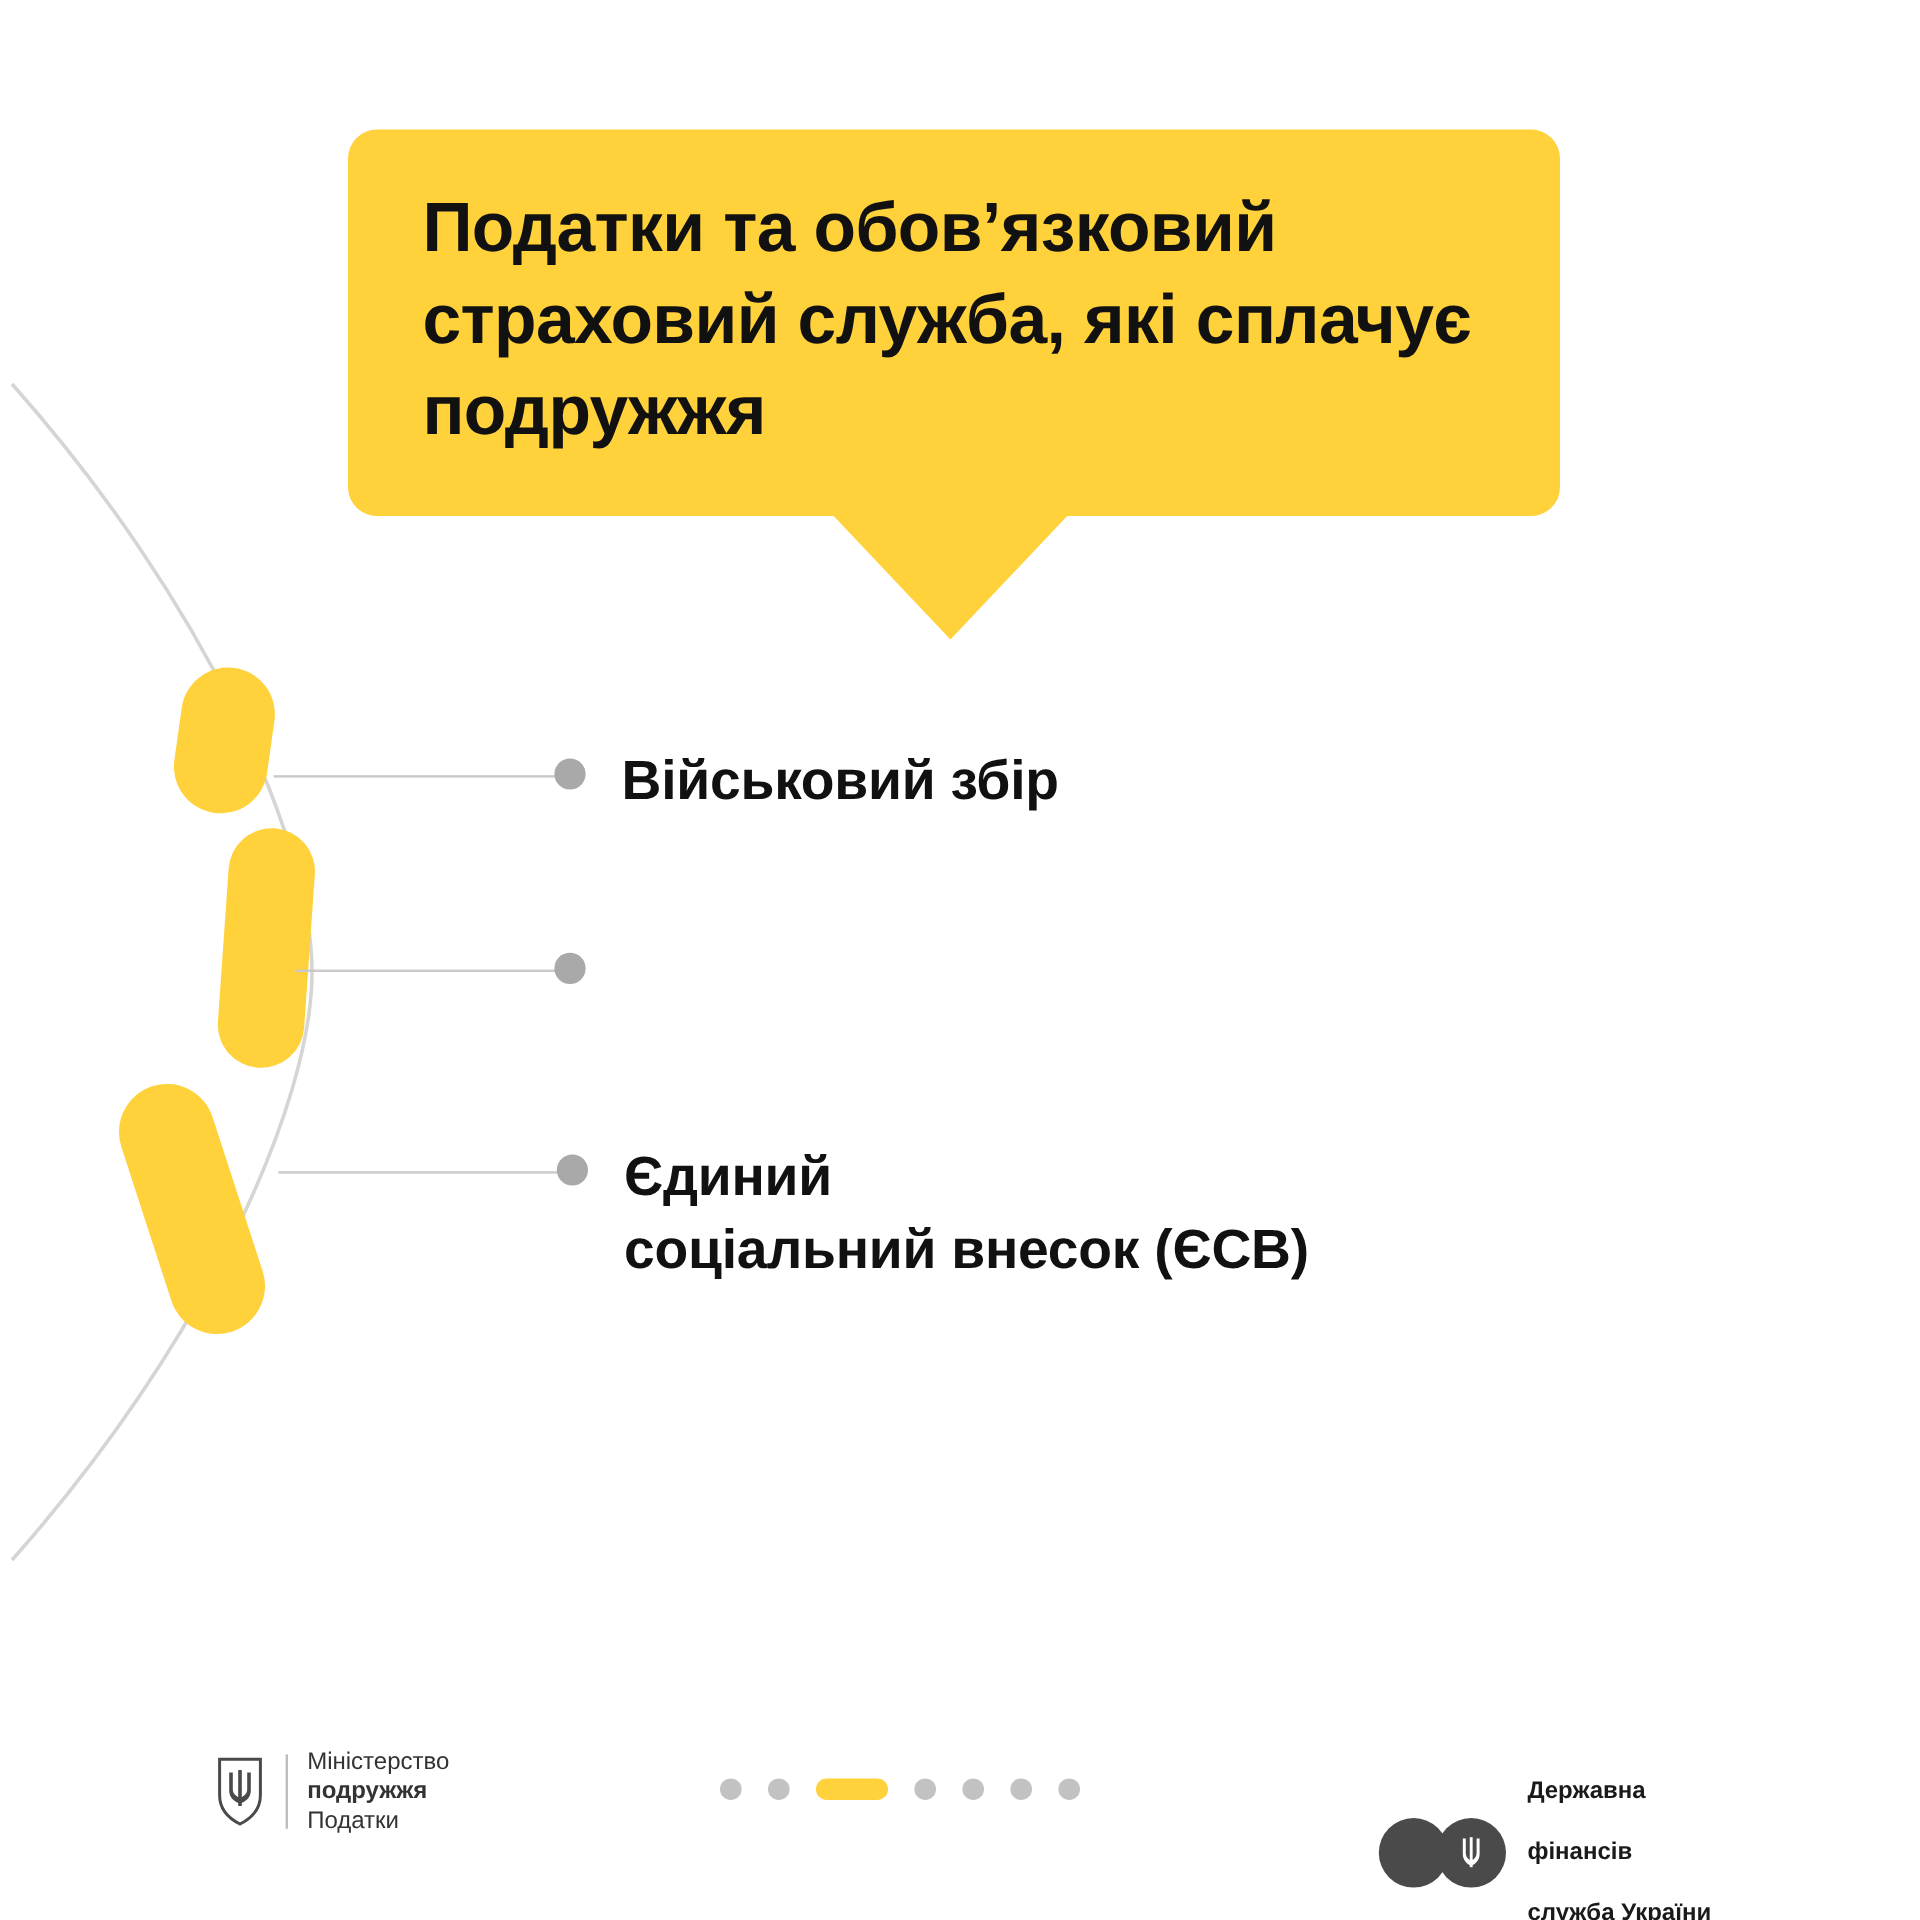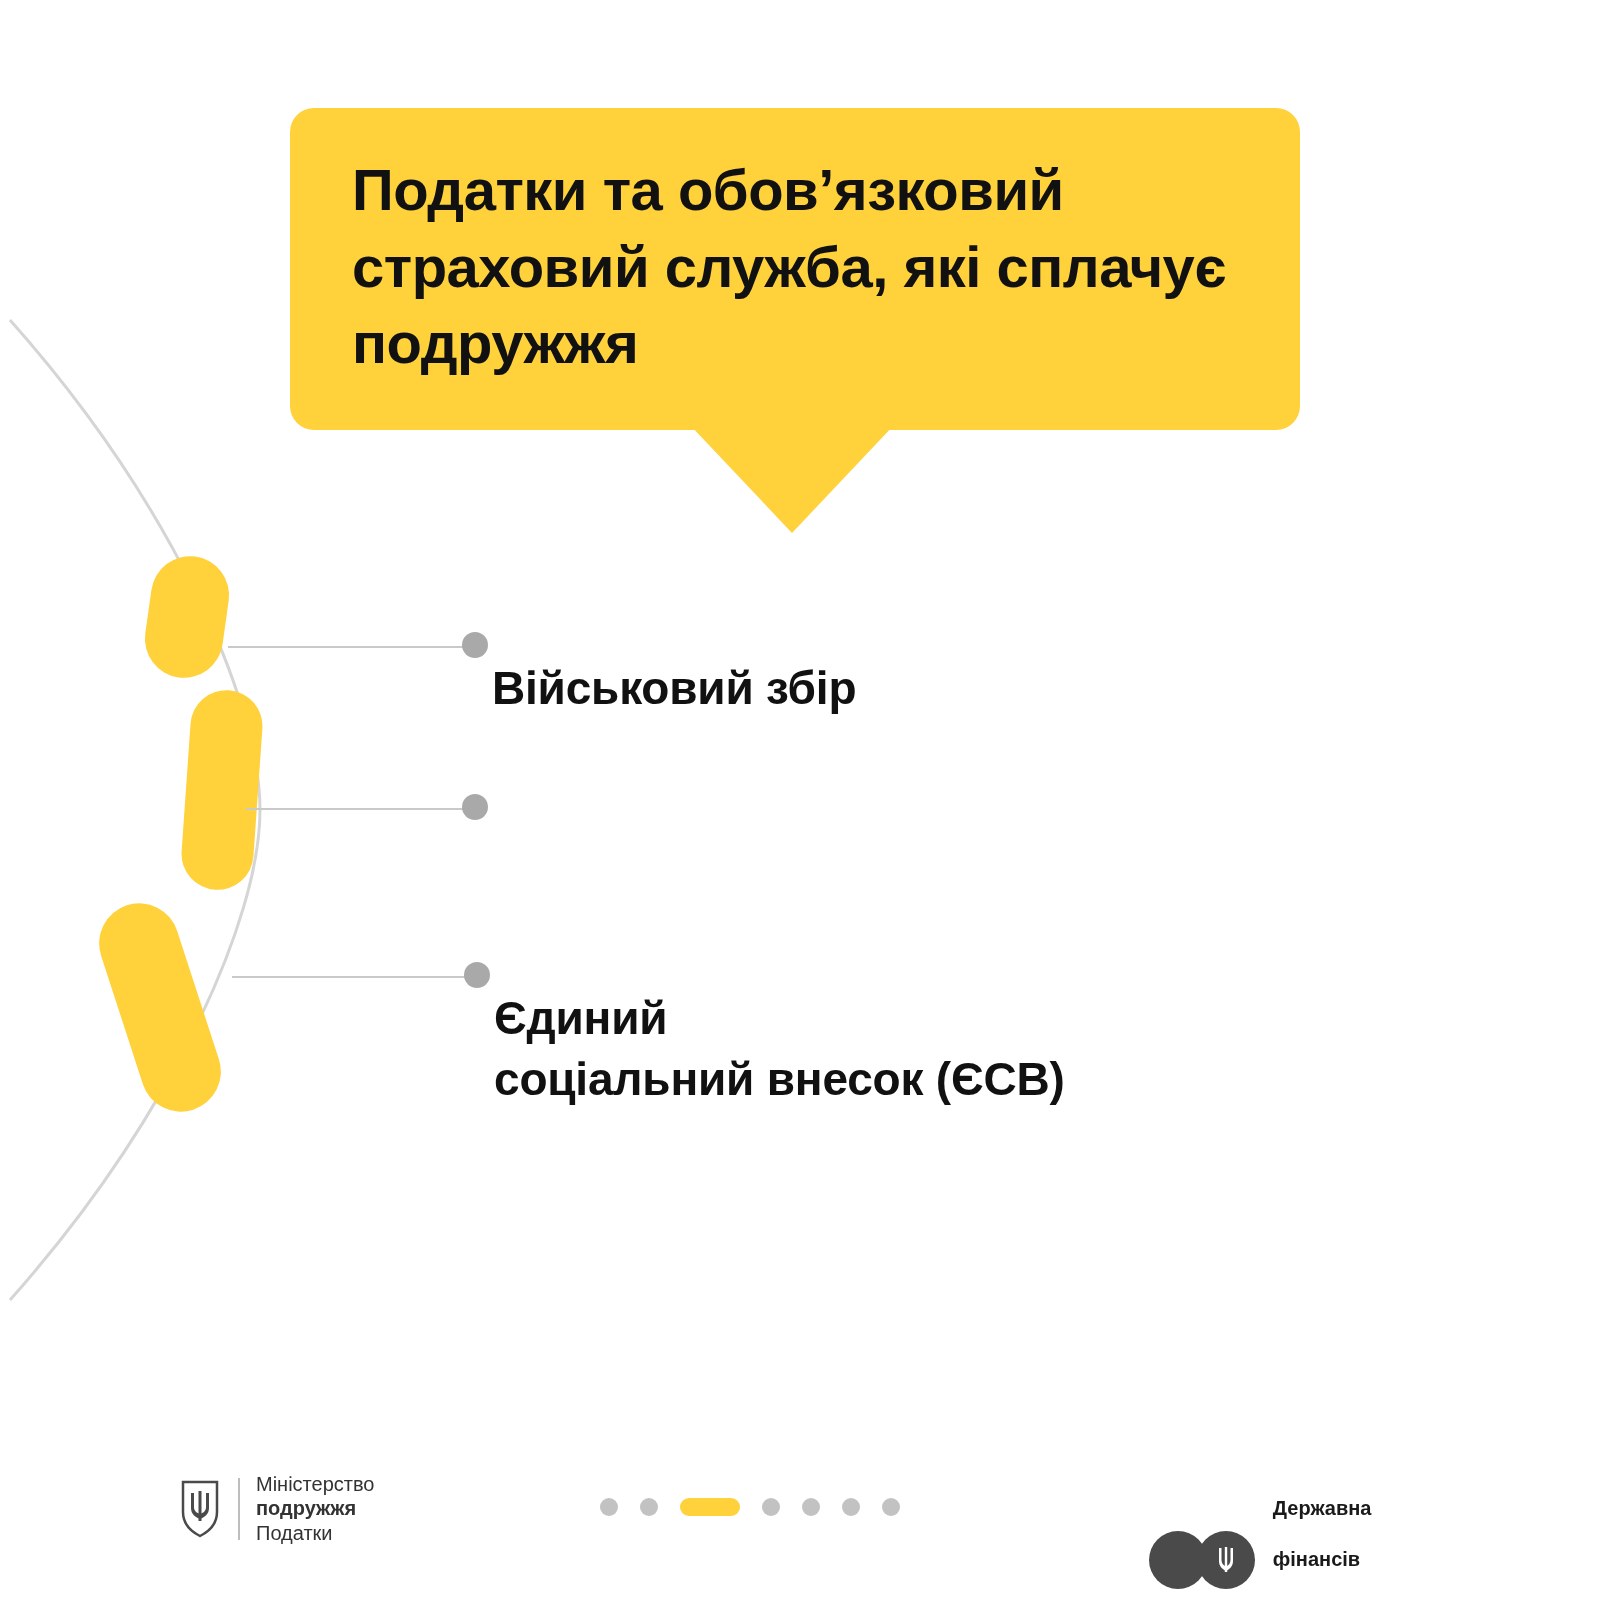--- a/index.html
+++ b/index.html
@@ -82,21 +82,20 @@
     height: 215px;
     border-radius: 44px;
     transform: rotate(-18deg);
   }
 
   
   .item {
     position: absolute;
     display: flex;
     align-items: flex-start;
-    flex-direction: column;
   }
   .connector {
     position: absolute;
     height: 2px;
     background: #c9c9c9;
   }
   .item-dot {
     width: 26px;
     height: 26px;
     border-radius: 50%;
@@ -120,21 +119,21 @@
   #item-1 { left: 462px; top: 782px; }
   #conn-1 { left: 246px; top: 808px; width: 224px; }
 
   #item-2 { left: 464px; top: 950px; }
   #conn-2 { left: 232px; top: 976px; width: 238px; }
 
   
   .footer {
     position: absolute;
     left: 0;
-    bottom: 0;
+    bottom: 16px;
     width: 1596px;
     height: 170px;
   }
 
   .minfin-logo {
     position: absolute;
     left: 178px;
     top: 42px;
     display: flex;
     align-items: center;

